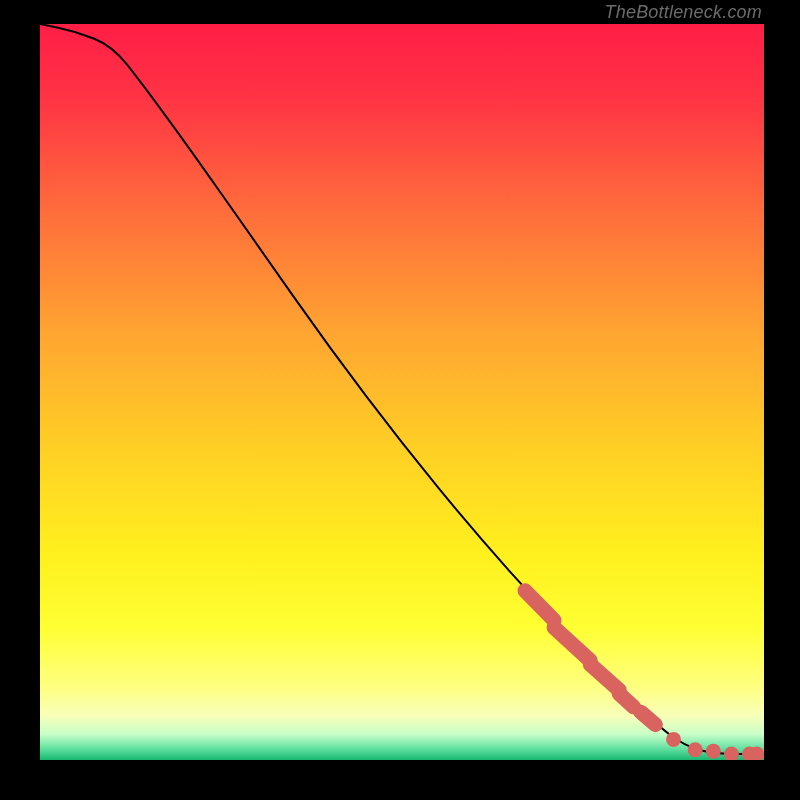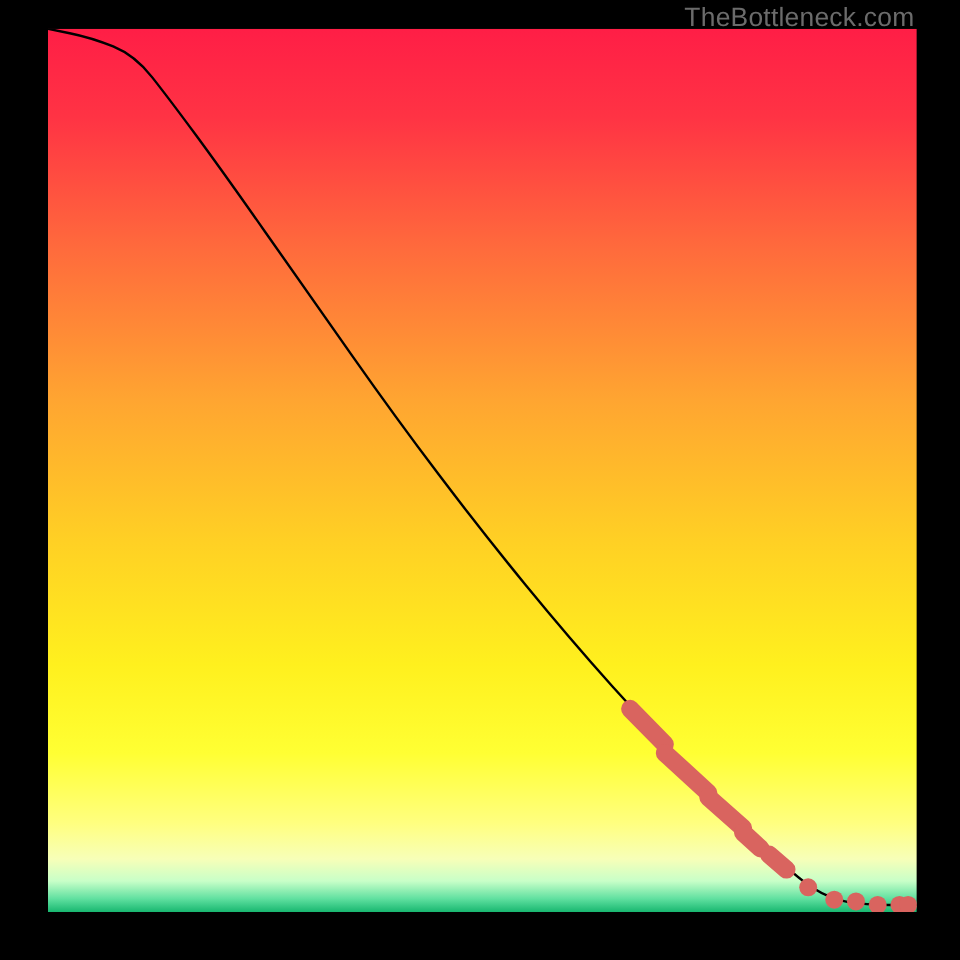--- a/index.html
+++ b/index.html
@@ -26,25 +26,26 @@
   }
   .plot svg {
     display: block;
     width: 724px;
     height: 736px;
   }
   .watermark {
     position: absolute;
     top: 2px;
     right: 38px;
-    font-size: 22px;
+    font-size: 18px;
     font-weight: 500;
     color: #6b6b6b;
     letter-spacing: 0.2px;
     user-select: none;
+    font-style: italic;
   }
 </style>
 </head>
 <body>
 
 <div class="outer">
   <div class="watermark">TheBottleneck.com</div>
 
   <div class="plot">
     <svg viewBox="0 0 724 736" preserveAspectRatio="none">

